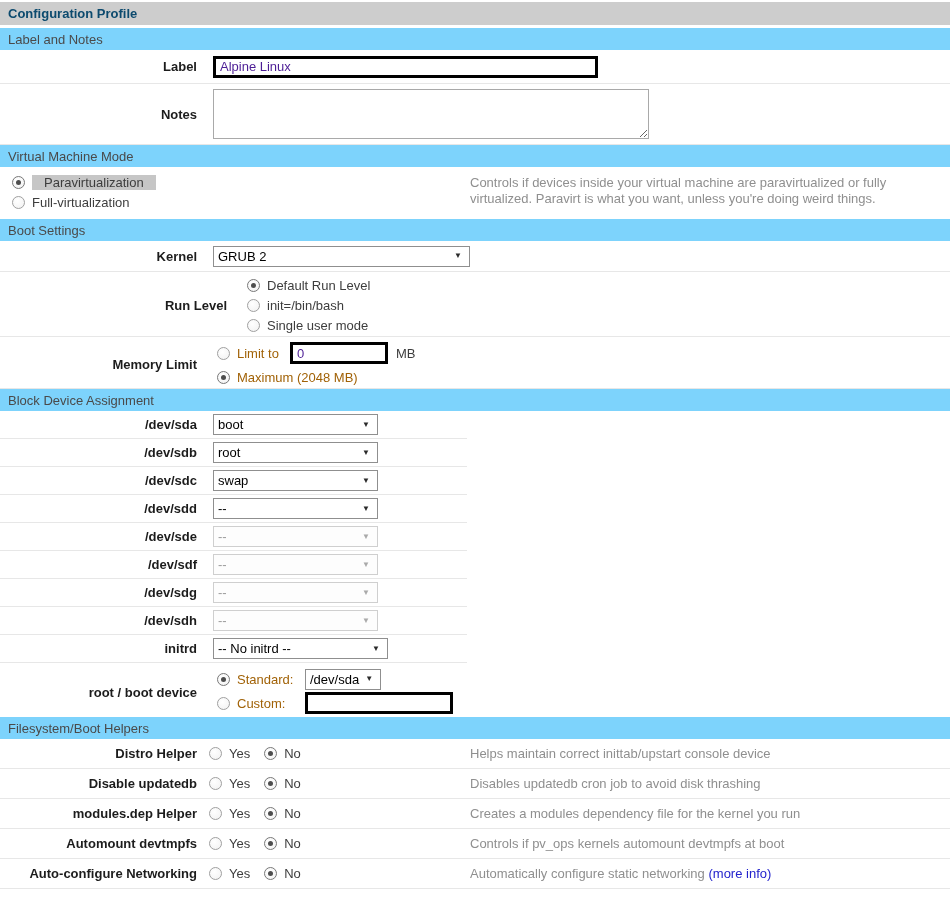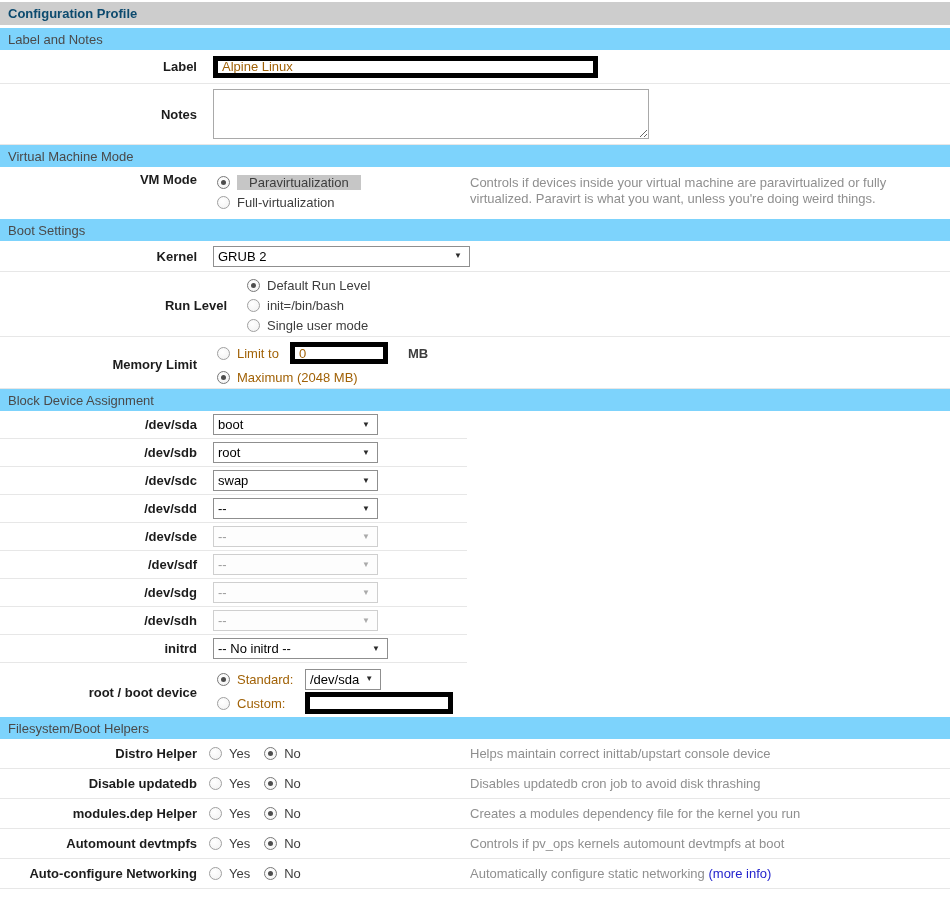--- a/index.html
+++ b/index.html
@@ -83,24 +83,24 @@
     display: flex; align-items: center; justify-content: space-between;
     padding: 0 7px 0 4px;
     color: #000;
   }
   .select .arrow { font-size: 8px; color: #2b2b2b; margin-left: 6px; line-height: 1; }
   .select.disabled { border-color: #cfcfcf; color: #9c9c9c; background: #fdfdfd; }
   .select.disabled .arrow { color: #aaaaaa; }
 
   .text-input {
     height: 22px;
-    border: 5px solid #000000;
+    border: 3px solid #000000;
     padding: 0 4px;
     font: 13px "Liberation Sans", sans-serif;
-    color: #a16207; background: #fff;
+    color: #4c1d95; background: #fff;
     outline: none;
   }
   textarea.notes-area {
     width: 436px; height: 50px;
     border: 1px solid #a9a9a9;
     font: 13px "Liberation Sans", sans-serif;
     resize: both; outline: none;
     display: block;
   }
 
@@ -122,21 +122,21 @@
   .sel-initrd { width: 175px; }
   .sel-std    { width: 76px; }
   .in-label   { width: 385px; }
   .in-mem     { width: 98px; margin: 0 6px; }
   .in-custom  { width: 148px; }
 
   .inline-label { color: #a16207; margin-right: 5px; }
   .w-fixed { display: inline-block; width: 63px; }
   .mem-line, .dev-line { display: flex; align-items: center; height: 24px; }
   .mem-line .radio, .dev-line .radio { margin-left: 4px; margin-right: 7px; }
-  .unit { color: #3d3d3d; margin-left: 14px; font-weight: bold; }
+  .unit { color: #3d3d3d; margin-left: 2px; }
 
   .yn-cell { display: flex; align-items: center; flex: 0 0 257px; }
   .yn-cell .radio { margin-left: 4px; margin-right: 7px; }
   .yn-cell .yn-no-radio { margin-left: 14px; }
 </style>
 </head>
 <body>
 
 <div class="app-header">
   <span>Configuration Profile</span>
@@ -159,21 +159,20 @@
   <div class="field-cell">
     <textarea class="notes-area" style=""></textarea>
   </div>
 </div>
 
 <div class="section-bar">
   <span>Virtual Machine Mode</span>
 </div>
 
 <div class="row row-vmmode no-line">
-  <div class="label-cell">VM Mode</div>
   <div class="field-cell">
     <div class="opt-line">
       <span class="radio checked"></span>
       <span class="opt-label hl">Paravirtualization</span>
     </div>
     <div class="opt-line">
       <span class="radio"></span>
       <span class="opt-label">Full-virtualization</span>
     </div>
   </div>

